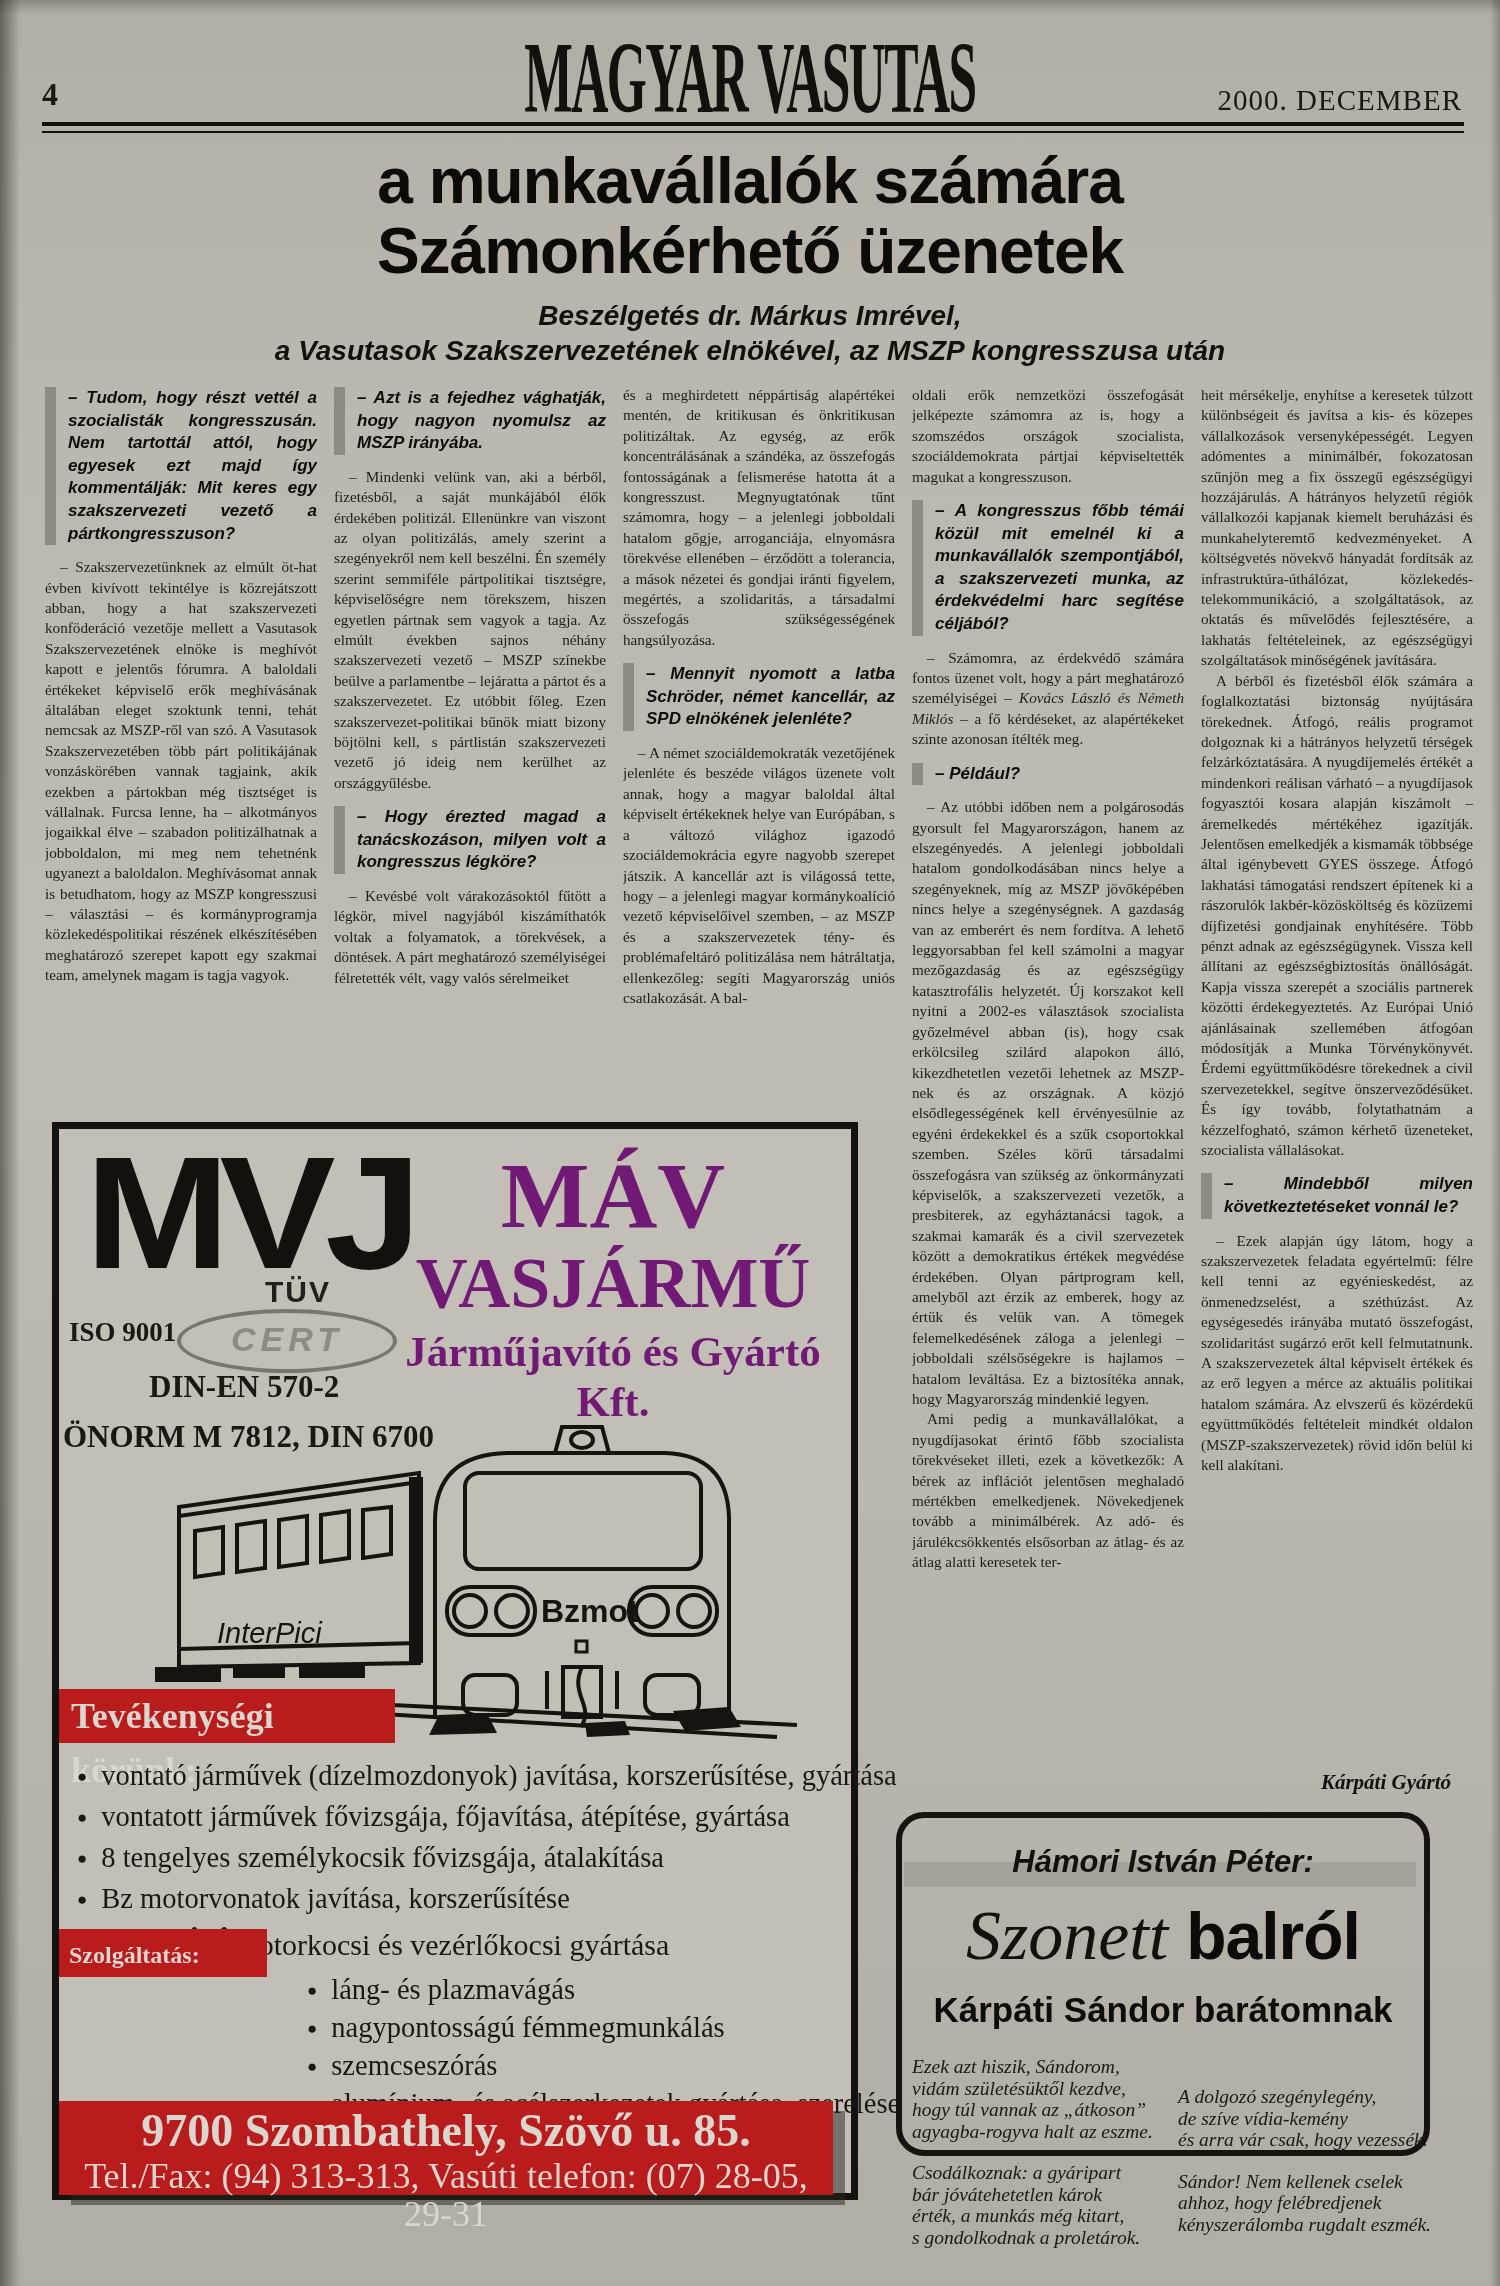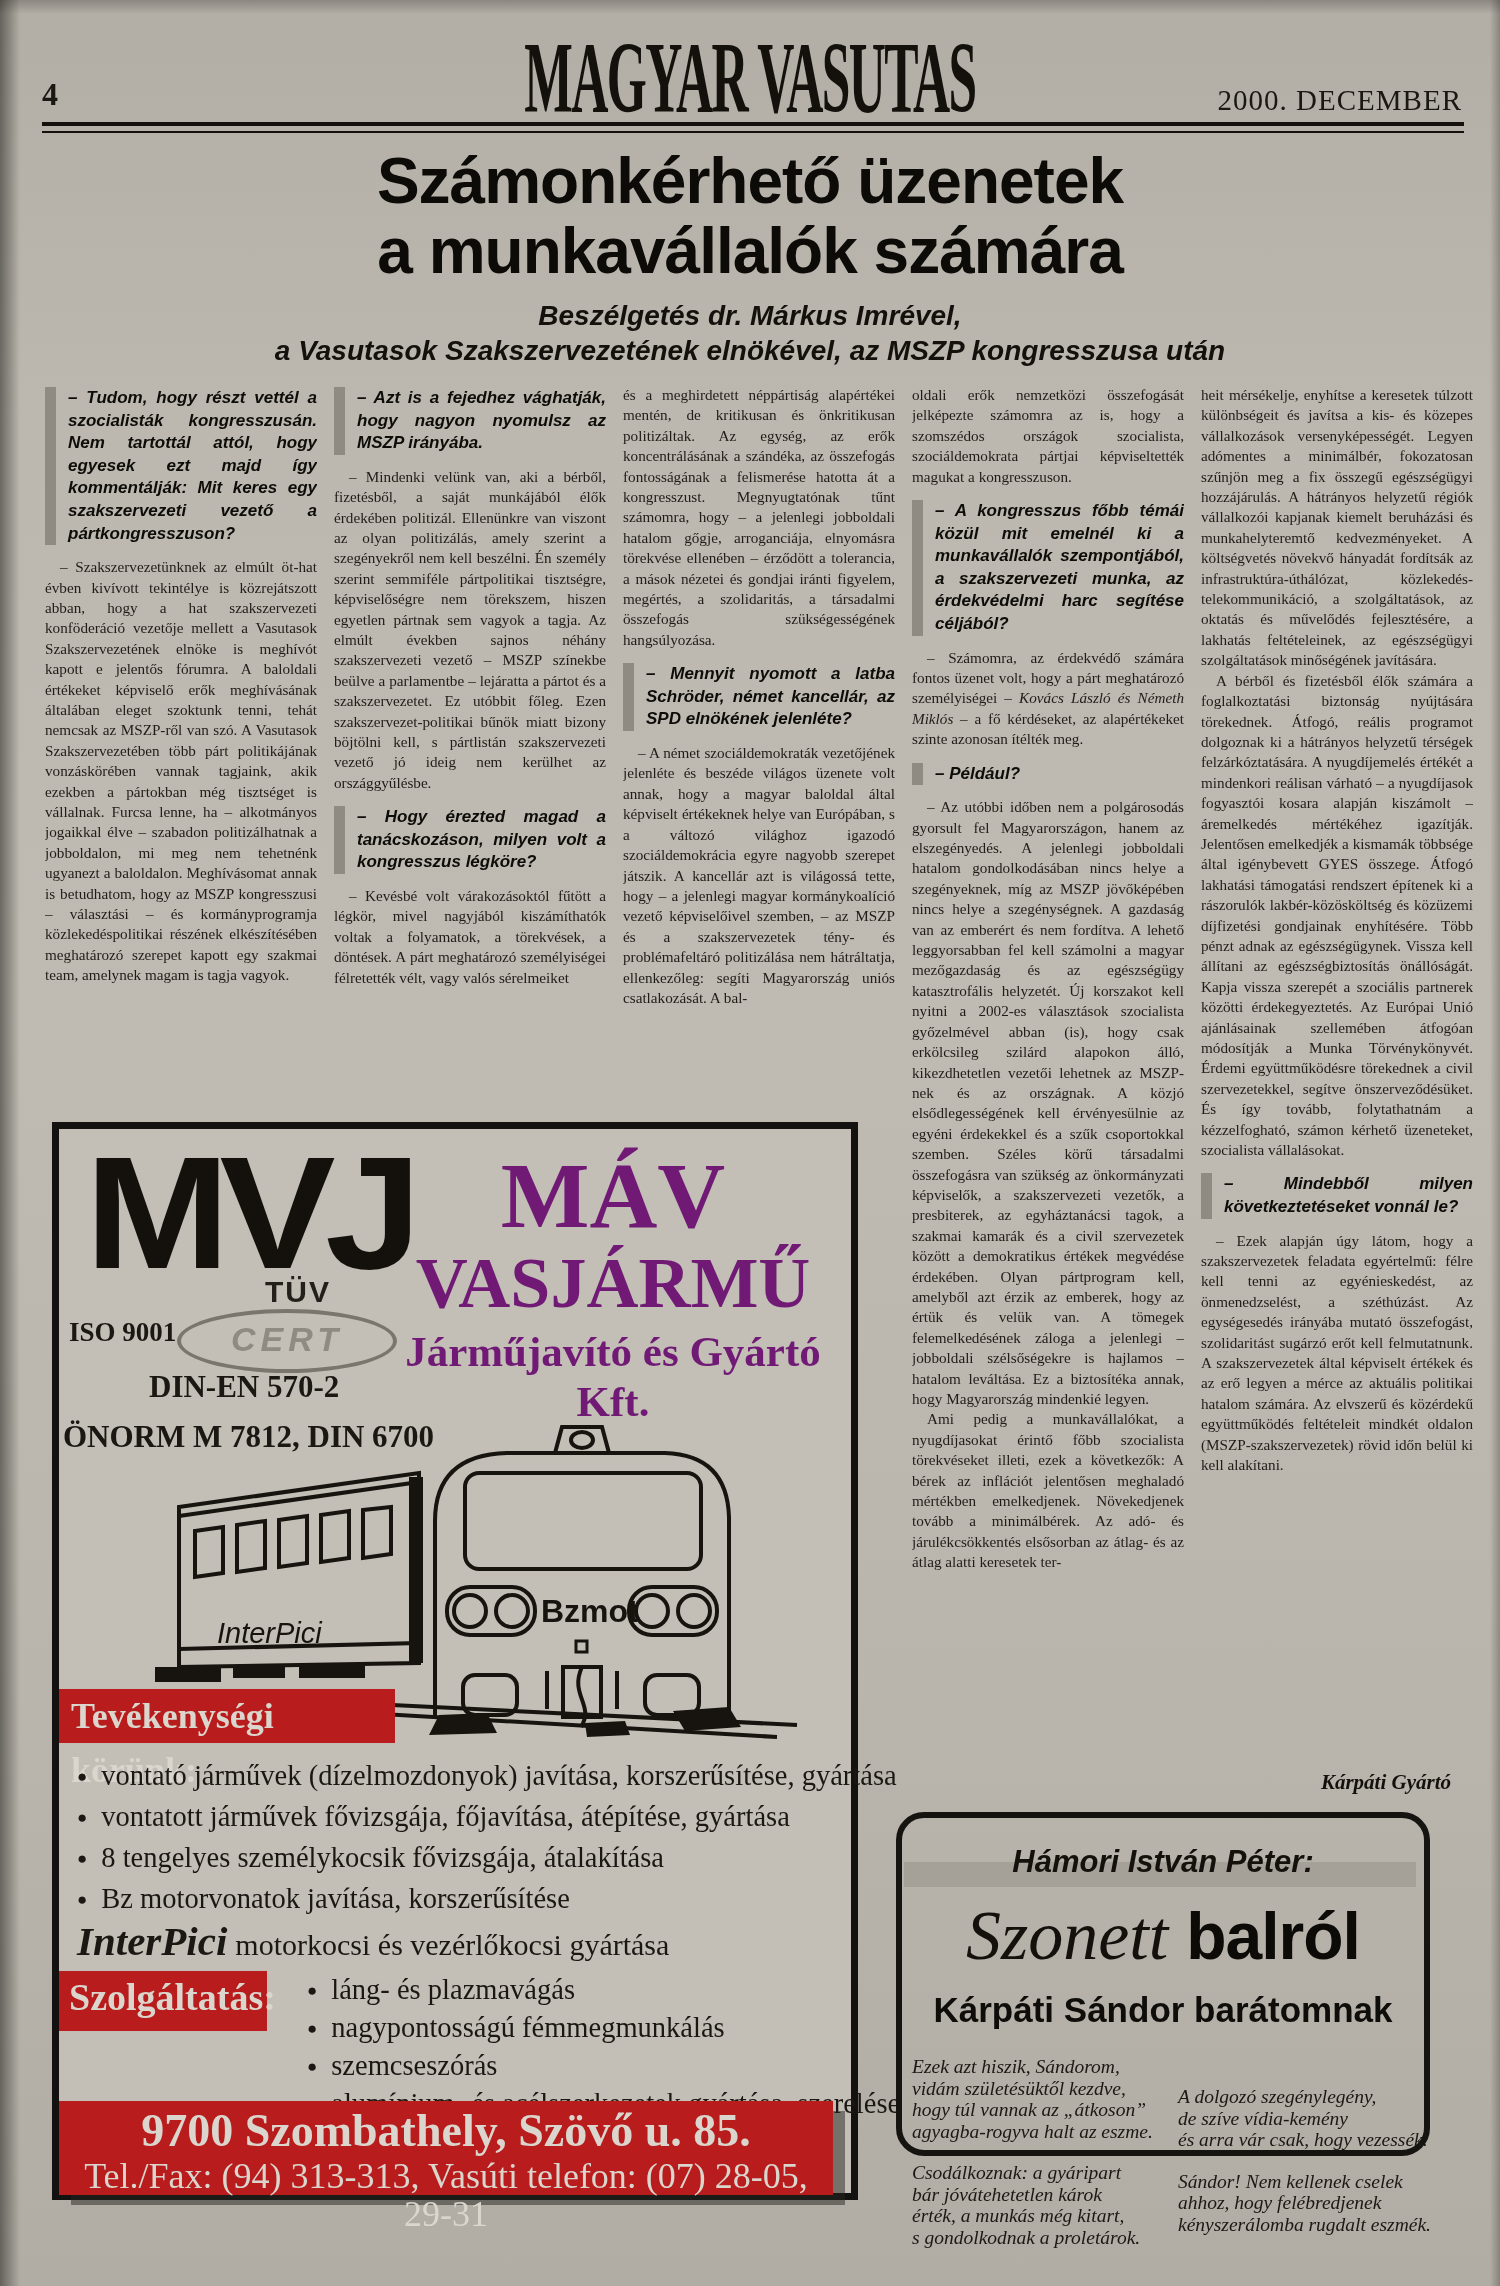--- a/index.html
+++ b/index.html
@@ -74,22 +74,22 @@
   .kft{font-weight:700;font-size:43px;line-height:50px;margin-top:4px;}
   .train{position:absolute;left:58px;top:280px;}
   .black-banner{background:#b91c1c;color:#dad6cd;font-weight:700;}
   .activities-title{position:absolute;left:0px;top:560px;width:336px;height:54px;
     font-size:36px;line-height:54px;padding-left:12px;box-sizing:border-box;}
   .activities{position:absolute;left:18px;top:626px;width:770px;font-size:28.5px;}
   .activities .li{height:41px;line-height:41px;white-space:nowrap;}
   .li::before{content:"●";font-size:17px;vertical-align:3px;margin-right:14px;}
   .interpici-line{position:absolute;left:18px;top:788px;font-size:30px;white-space:nowrap;}
   .interpici-line .big{font-weight:700;font-style:italic;font-size:41px;margin-right:8px;}
-  .services-title{position:absolute;left:0px;top:842px;width:208px;height:60px;
-    font-size:38px;line-height:52px;padding-left:10px;box-sizing:border-box;}
+  .services-title{position:absolute;left:0px;top:800px;width:208px;height:48px;
+    font-size:24px;line-height:52px;padding-left:10px;box-sizing:border-box;}
   .services{position:absolute;left:248px;top:842px;width:540px;font-size:28.5px;}
   .services .li{height:38px;line-height:38px;white-space:nowrap;}
   .address-banner{position:absolute;left:0px;top:972px;width:774px;height:94px;
     text-align:center;box-shadow:12px 10px 0 rgba(38,36,32,.5);}
   .addr1{font-weight:700;font-size:46px;line-height:52px;margin-top:4px;}
   .addr2{font-weight:400;font-size:36px;line-height:38px;}
 
   
   .poem{position:absolute;left:896px;top:1812px;width:534px;height:344px;
     border:6px solid #161410;border-radius:28px;box-sizing:border-box;}
@@ -117,22 +117,22 @@
 <div class="edge-top"></div>
 
 <div class="pageno">4</div>
 <div class="masthead-wrap">
   <span class="masthead">MAGYAR VASUTAS</span>
 </div>
 <div class="issue-date">2000. DECEMBER</div>
 <div class="rule"></div>
 
 <div class="headline">
+  <div>a munkavállalók számára</div>
   <div>Számonkérhető üzenetek</div>
-  <div>a munkavállalók számára</div>
 </div>
 <div class="subtitle">
   <div>Beszélgetés dr. Márkus Imrével,</div>
   <div>a Vasutasok Szakszervezetének elnökével, az MSZP kongresszusa után</div>
 </div>
 
 <div class="col col1">
   <div class="q first">– Tudom, hogy részt vettél a szocialisták kongresszusán. Nem tartottál attól, hogy egyesek ezt majd így kommentálják: Mit keres egy szakszervezeti vezető a pártkongresszuson?</div>
   <p class="p">– Szakszervezetünknek az elmúlt öt-hat évben kivívott tekintélye is közrejátszott abban, hogy a hat szakszervezeti konföderáció vezetője mellett a Vasutasok Szakszervezetének elnöke is meghívót kapott e jelentős fórumra. A baloldali értékeket képviselő erők meghívásának általában eleget szoktunk tenni, tehát nemcsak az MSZP-ről van szó. A Vasutasok Szakszervezetében több párt politikájának vonzáskörében vannak tagjaink, akik ezekben a pártokban még tisztséget is vállalnak. Furcsa lenne, ha – alkotmányos jogaikkal élve – szabadon politizálhatnak a jobboldalon, mi meg nem tehetnénk ugyanezt a baloldalon. Meghívásomat annak is betudhatom, hogy az MSZP kongresszusi – választási – és kormányprogramja közlekedéspolitikai részének elkészítésében meghatározó szerepet kapott egy szakmai team, amelynek magam is tagja vagyok.</p>
 </div>

